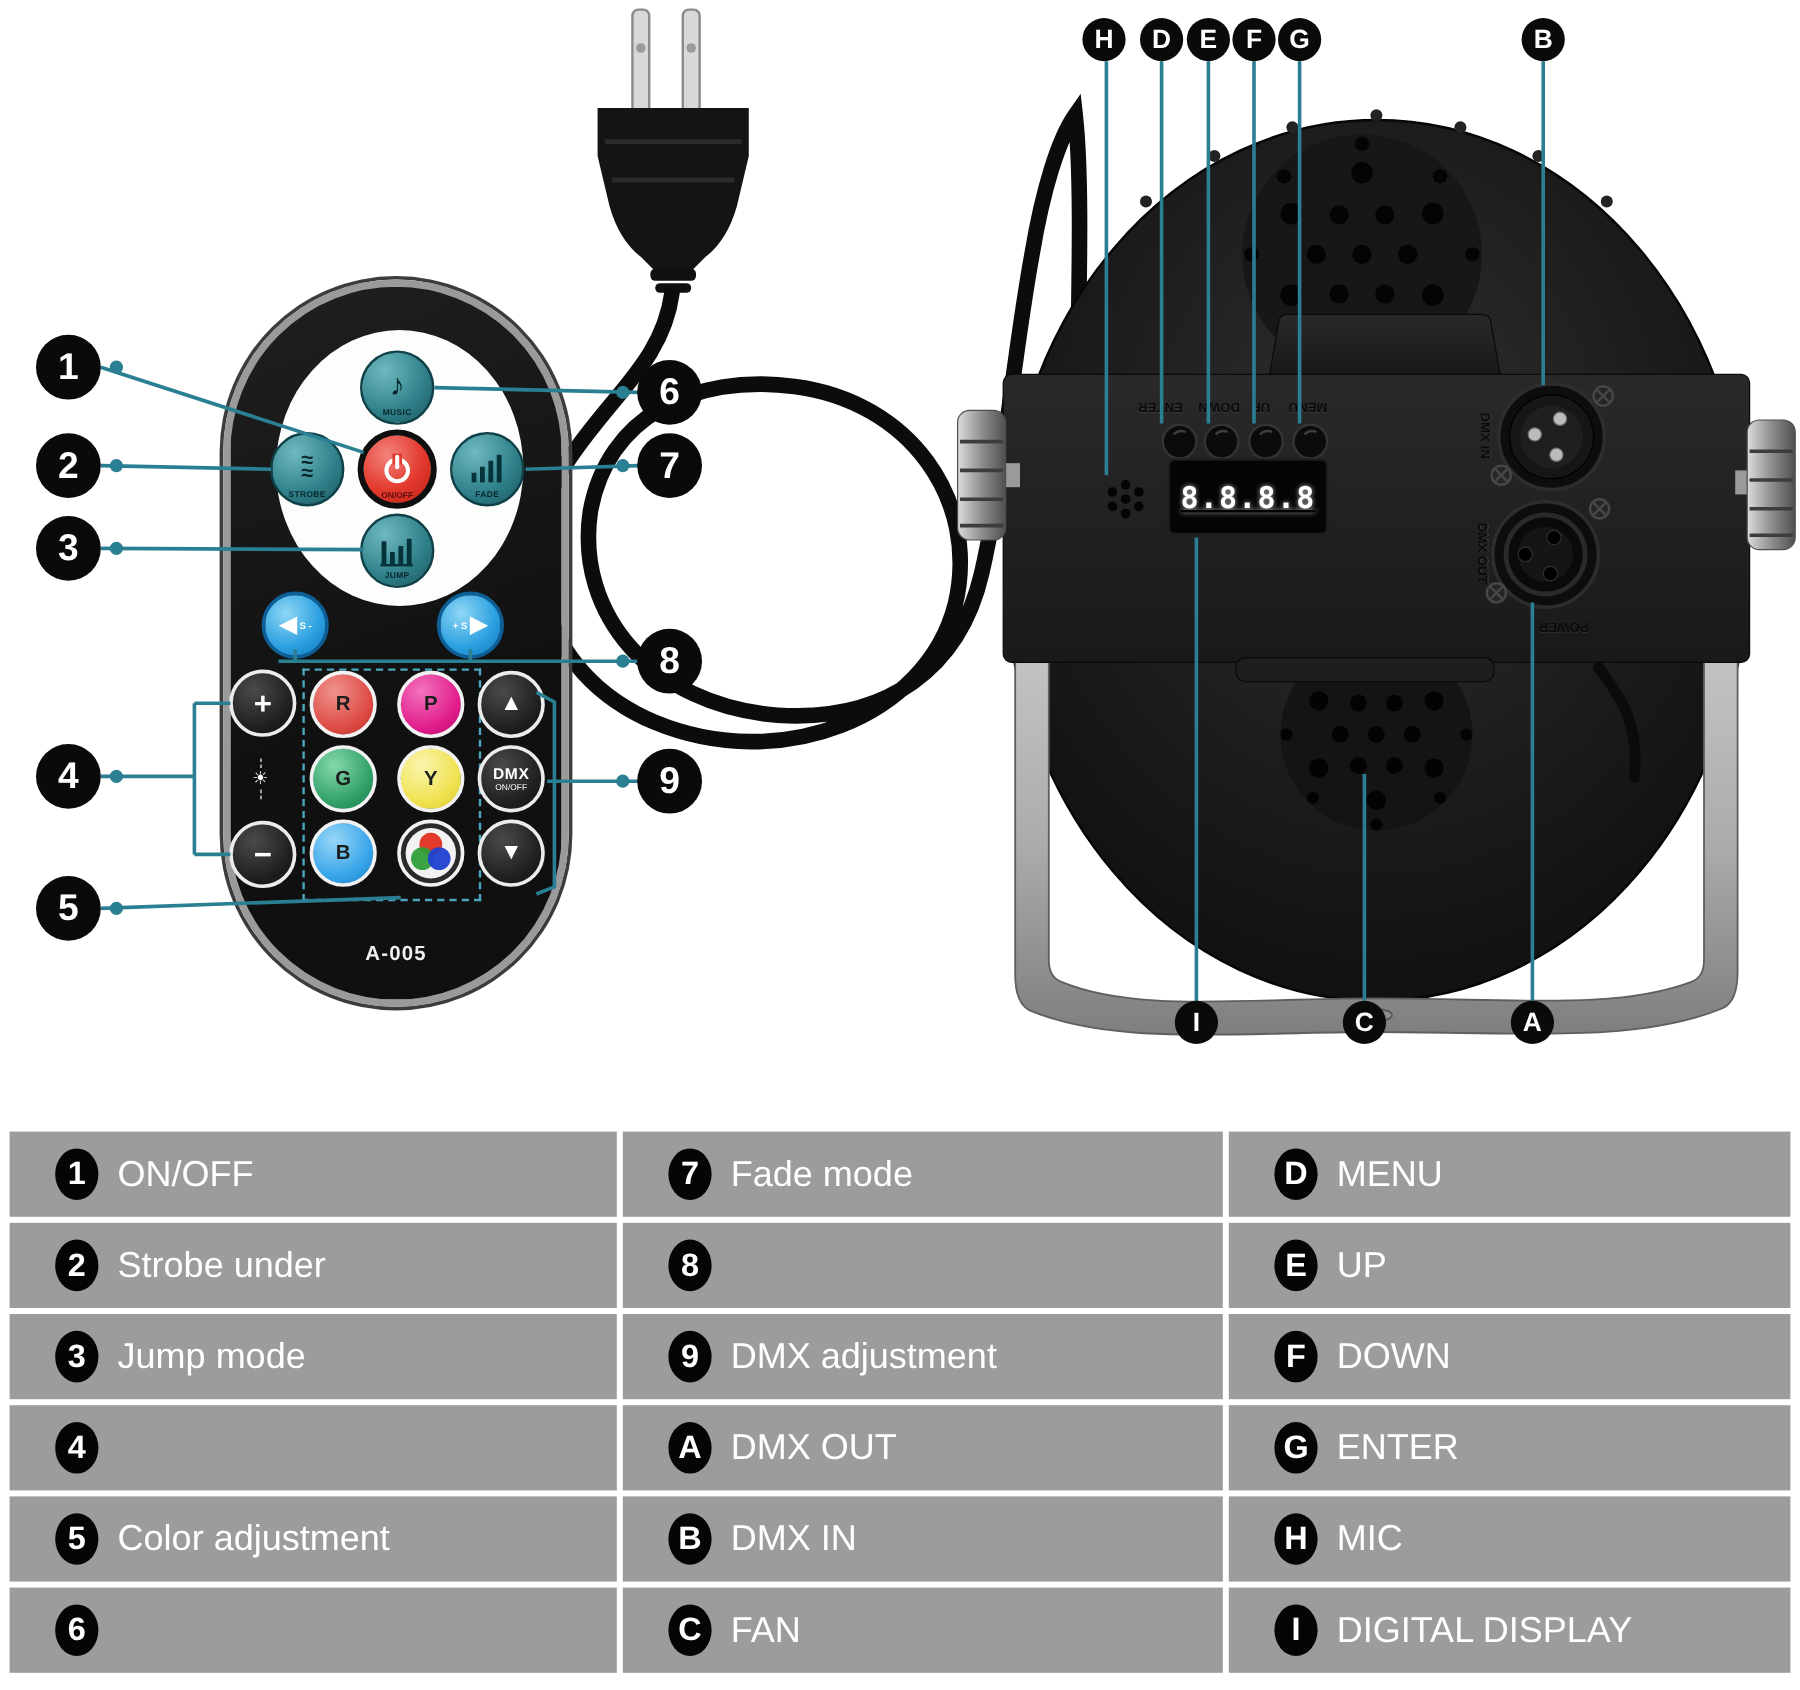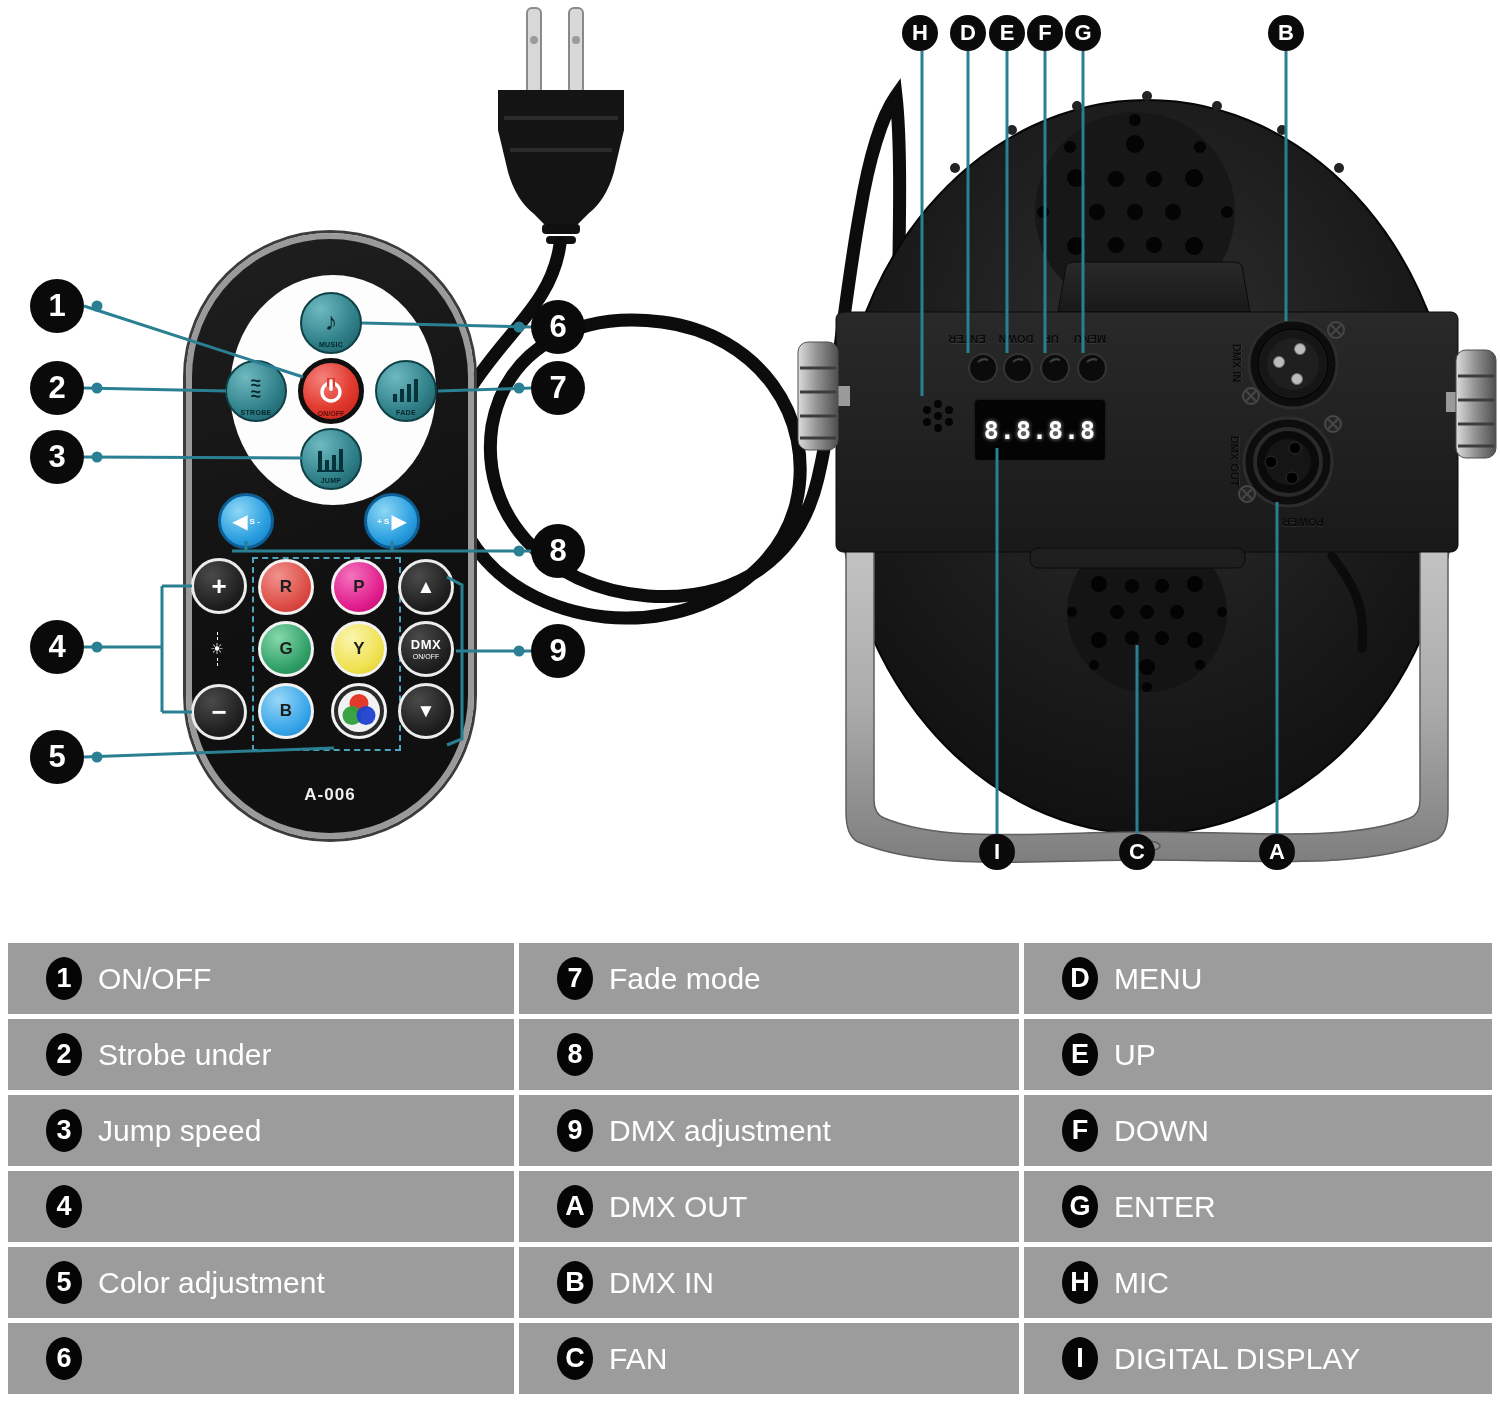--- a/index.html
+++ b/index.html
@@ -51,23 +51,23 @@
   .dashed-box{position:absolute;left:60px;top:318px;width:145px;height:190px;
               border:2px dashed #4aa5bd;}
   .sunwrap{position:absolute;left:7px;top:386px;width:36px;height:48px;display:flex;
            flex-direction:column;align-items:center;justify-content:center;color:#fff;}
   .sunwrap .dash{width:0;height:8px;border-left:1.5px dashed #fff;}
   .sunwrap .sun{font-size:15px;line-height:1.2;}
   .model{position:absolute;left:0;top:546px;width:276px;text-align:center;color:#efefef;
          font-size:17px;font-weight:bold;letter-spacing:1px;}
 
   
-  .seg-display{position:absolute;left:975px;top:400px;width:130px;height:60px;background:#040404;
+  .seg-display{position:absolute;left:975px;top:384px;width:130px;height:60px;background:#040404;
                border-radius:4px;display:flex;align-items:center;justify-content:center;z-index:2;
-               box-shadow:0 0 0 2px #1d1d1d;}
+               box-shadow:0 0 0 2px #1d1d1d;text-decoration:underline;}
   .seg-display span{font-family:"DejaVu Sans Mono", monospace;font-weight:bold;font-size:25px;
                color:#ffffff;letter-spacing:1px;text-shadow:0 0 4px rgba(255,255,255,.7);}
   .pnl-label{position:absolute;z-index:2;transform:rotate(180deg);font-size:11px;font-weight:bold;
              color:#0a0a0a;text-shadow:0 -1px 0 rgba(255,255,255,.09);text-align:center;}
   .pnl-label.vert{transform:rotate(90deg);}
 
   
   #legend{position:absolute;left:8px;top:943px;width:1484px;display:grid;z-index:2;
           grid-template-columns:506px 500px 468px;grid-auto-rows:71px;gap:5px;background:#fff;}
   .cell{background:#9c9c9c;display:flex;align-items:center;padding-left:38px;gap:16px;}
@@ -345,21 +345,21 @@
         </svg>
       </div>
 
       <div class="btn dark arr" style="left:206px;top:320px;">▲</div>
       <div class="btn dark dmxb" style="left:206px;top:382px;">
         <b>DMX</b>
         <span>ON/OFF</span>
       </div>
       <div class="btn dark arr" style="left:206px;top:444px;">▼</div>
 
-      <div class="model">A-006</div>
+      <div class="model">A-005</div>
     </div>
   </div>
 
   <svg id="overlay" class="layer" width="1500" height="940" viewBox="0 0 1500 940">
     <g stroke="#2a7f92" stroke-width="3" fill="none">
       <path d="M84,306 L303,377"></path>
       <path d="M84,388 L226,391"></path>
       <path d="M84,457 L303,458"></path>
       <path d="M84,647 L162,647 M162,586 L162,712 M162,586 L192,586 M162,712 L192,712"></path>
       <path d="M84,757 L334,748"></path>
@@ -429,21 +429,21 @@
     </div>
     <div class="cell">
       <span class="badge">8</span>
     </div>
     <div class="cell">
       <span class="badge">E</span>
       <span class="lbl">UP</span>
     </div>
     <div class="cell">
       <span class="badge">3</span>
-      <span class="lbl">Jump speed</span>
+      <span class="lbl">Jump mode</span>
     </div>
     <div class="cell">
       <span class="badge">9</span>
       <span class="lbl">DMX adjustment</span>
     </div>
     <div class="cell">
       <span class="badge">F</span>
       <span class="lbl">DOWN</span>
     </div>
     <div class="cell">

